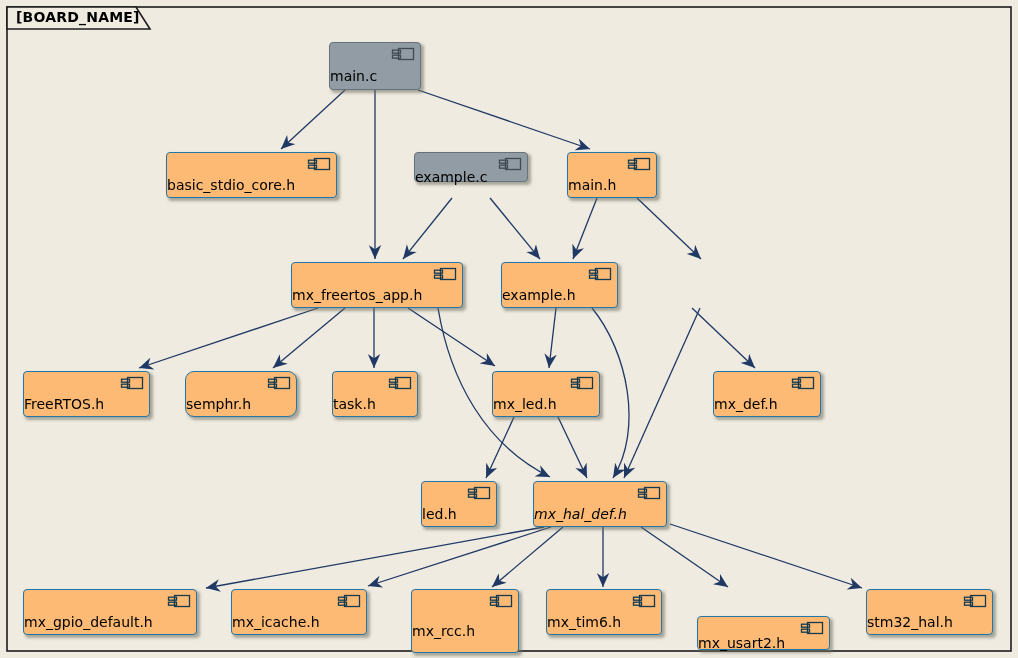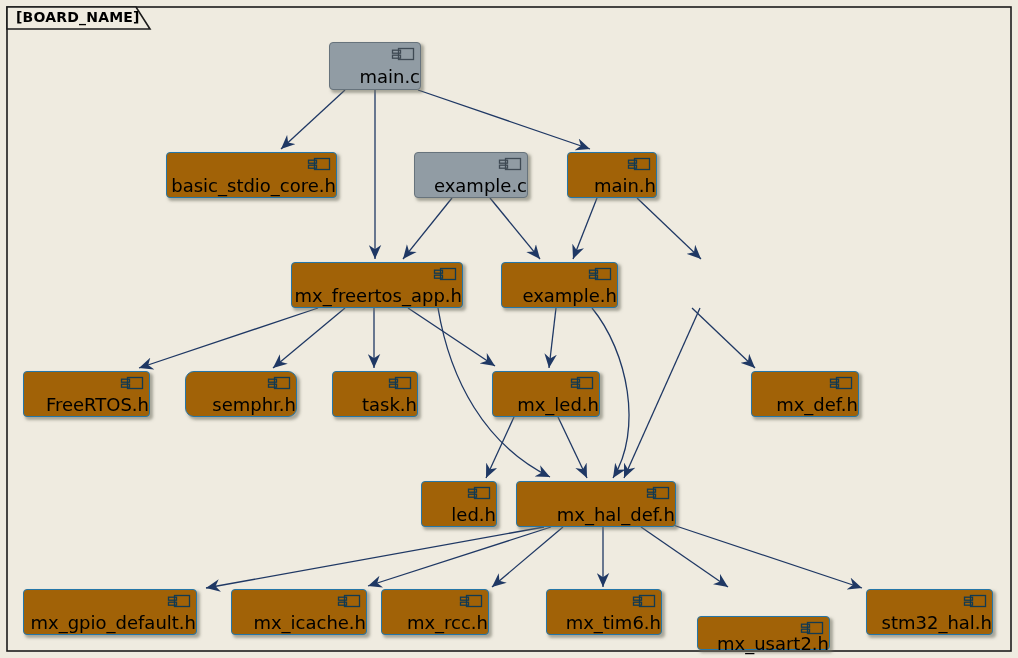--- a/index.html
+++ b/index.html
@@ -16,25 +16,25 @@
   .frame-tab{stroke:#1c1c1c;stroke-width:1.6;fill:#efebe0;}
   #frame-title{
     position:absolute;left:16px;top:9px;
     font-size:14px;font-weight:bold;color:#000;
     letter-spacing:.2px;
   }
   .node{
     position:absolute;
     border-radius:4px;
     box-shadow:2.5px 2.5px 3px rgba(110,110,95,.55);
-    display:flex;align-items:center;justify-content:flex-end;
-    font-size:18px;color:#000;
+    display:flex;align-items:center;justify-content:flex-start;
+    font-size:14px;color:#000;
     padding-top:20px;box-sizing:border-box;
   }
-  .node.blue{background:#a16207;border:1.6px solid #2576a8;}
+  .node.blue{background:#fdba74;border:1.6px solid #2576a8;}
   .node.gray{background:#919ca4;border:1.6px solid #67737c;}
   .node .icon{position:absolute;top:4px;right:5px;}
   .node.blue .icon{color:#123a52;}
   .node.gray .icon{color:#3f4a54;}
   .node .label{white-space:nowrap;}
 </style>
 </head>
 <body>
 
 <div id="canvas">
@@ -90,21 +90,21 @@
 
   <div class="node blue" style="left:166px;top:152px;width:171px;height:46px;">
     <svg class="icon" width="24" height="17" viewBox="0 0 24 17">
         <rect x="7.5" y="1.5" width="15" height="11" fill="none" stroke="currentColor" stroke-width="1.3"></rect>
         <rect x="1.5" y="3.2" width="8" height="3" fill="none" stroke="currentColor" stroke-width="1.3"></rect>
         <rect x="1.5" y="8.2" width="8" height="3" fill="none" stroke="currentColor" stroke-width="1.3"></rect>
       </svg>
     <span class="label">basic_stdio_core.h</span>
   </div>
 
-  <div class="node gray" style="left:414px;top:152px;width:114px;height:46px;">
+  <div class="node gray" style="left:414px;top:152px;width:114px;height:30px;">
     <svg class="icon" width="24" height="17" viewBox="0 0 24 17">
         <rect x="7.5" y="1.5" width="15" height="11" fill="none" stroke="currentColor" stroke-width="1.3"></rect>
         <rect x="1.5" y="3.2" width="8" height="3" fill="none" stroke="currentColor" stroke-width="1.3"></rect>
         <rect x="1.5" y="8.2" width="8" height="3" fill="none" stroke="currentColor" stroke-width="1.3"></rect>
       </svg>
     <span class="label">example.c</span>
   </div>
 
   <div class="node blue" style="left:567px;top:152px;width:90px;height:46px;">
     <svg class="icon" width="24" height="17" viewBox="0 0 24 17">
@@ -163,39 +163,39 @@
 
   <div class="node blue" style="left:492px;top:371px;width:108px;height:46px;">
     <svg class="icon" width="24" height="17" viewBox="0 0 24 17">
         <rect x="7.5" y="1.5" width="15" height="11" fill="none" stroke="currentColor" stroke-width="1.3"></rect>
         <rect x="1.5" y="3.2" width="8" height="3" fill="none" stroke="currentColor" stroke-width="1.3"></rect>
         <rect x="1.5" y="8.2" width="8" height="3" fill="none" stroke="currentColor" stroke-width="1.3"></rect>
       </svg>
     <span class="label">mx_led.h</span>
   </div>
 
-  <div class="node blue" style="left:751px;top:371px;width:108px;height:46px;">
+  <div class="node blue" style="left:713px;top:371px;width:108px;height:46px;">
     <svg class="icon" width="24" height="17" viewBox="0 0 24 17">
         <rect x="7.5" y="1.5" width="15" height="11" fill="none" stroke="currentColor" stroke-width="1.3"></rect>
         <rect x="1.5" y="3.2" width="8" height="3" fill="none" stroke="currentColor" stroke-width="1.3"></rect>
         <rect x="1.5" y="8.2" width="8" height="3" fill="none" stroke="currentColor" stroke-width="1.3"></rect>
       </svg>
     <span class="label">mx_def.h</span>
   </div>
 
   <div class="node blue" style="left:421px;top:481px;width:76px;height:46px;">
     <svg class="icon" width="24" height="17" viewBox="0 0 24 17">
         <rect x="7.5" y="1.5" width="15" height="11" fill="none" stroke="currentColor" stroke-width="1.3"></rect>
         <rect x="1.5" y="3.2" width="8" height="3" fill="none" stroke="currentColor" stroke-width="1.3"></rect>
         <rect x="1.5" y="8.2" width="8" height="3" fill="none" stroke="currentColor" stroke-width="1.3"></rect>
       </svg>
     <span class="label">led.h</span>
   </div>
 
-  <div class="node blue" style="left:516px;top:481px;width:160px;height:46px;">
+  <div class="node blue" style="left:533px;top:481px;width:134px;height:46px;font-style:italic;">
     <svg class="icon" width="24" height="17" viewBox="0 0 24 17">
         <rect x="7.5" y="1.5" width="15" height="11" fill="none" stroke="currentColor" stroke-width="1.3"></rect>
         <rect x="1.5" y="3.2" width="8" height="3" fill="none" stroke="currentColor" stroke-width="1.3"></rect>
         <rect x="1.5" y="8.2" width="8" height="3" fill="none" stroke="currentColor" stroke-width="1.3"></rect>
       </svg>
     <span class="label">mx_hal_def.h</span>
   </div>
 
   <div class="node blue" style="left:23px;top:589px;width:174px;height:46px;">
     <svg class="icon" width="24" height="17" viewBox="0 0 24 17">
@@ -208,21 +208,21 @@
 
   <div class="node blue" style="left:231px;top:589px;width:136px;height:46px;">
     <svg class="icon" width="24" height="17" viewBox="0 0 24 17">
         <rect x="7.5" y="1.5" width="15" height="11" fill="none" stroke="currentColor" stroke-width="1.3"></rect>
         <rect x="1.5" y="3.2" width="8" height="3" fill="none" stroke="currentColor" stroke-width="1.3"></rect>
         <rect x="1.5" y="8.2" width="8" height="3" fill="none" stroke="currentColor" stroke-width="1.3"></rect>
       </svg>
     <span class="label">mx_icache.h</span>
   </div>
 
-  <div class="node blue" style="left:381px;top:589px;width:108px;height:46px;">
+  <div class="node blue" style="left:411px;top:589px;width:108px;height:64px;">
     <svg class="icon" width="24" height="17" viewBox="0 0 24 17">
         <rect x="7.5" y="1.5" width="15" height="11" fill="none" stroke="currentColor" stroke-width="1.3"></rect>
         <rect x="1.5" y="3.2" width="8" height="3" fill="none" stroke="currentColor" stroke-width="1.3"></rect>
         <rect x="1.5" y="8.2" width="8" height="3" fill="none" stroke="currentColor" stroke-width="1.3"></rect>
       </svg>
     <span class="label">mx_rcc.h</span>
   </div>
 
   <div class="node blue" style="left:546px;top:589px;width:116px;height:46px;">
     <svg class="icon" width="24" height="17" viewBox="0 0 24 17">

